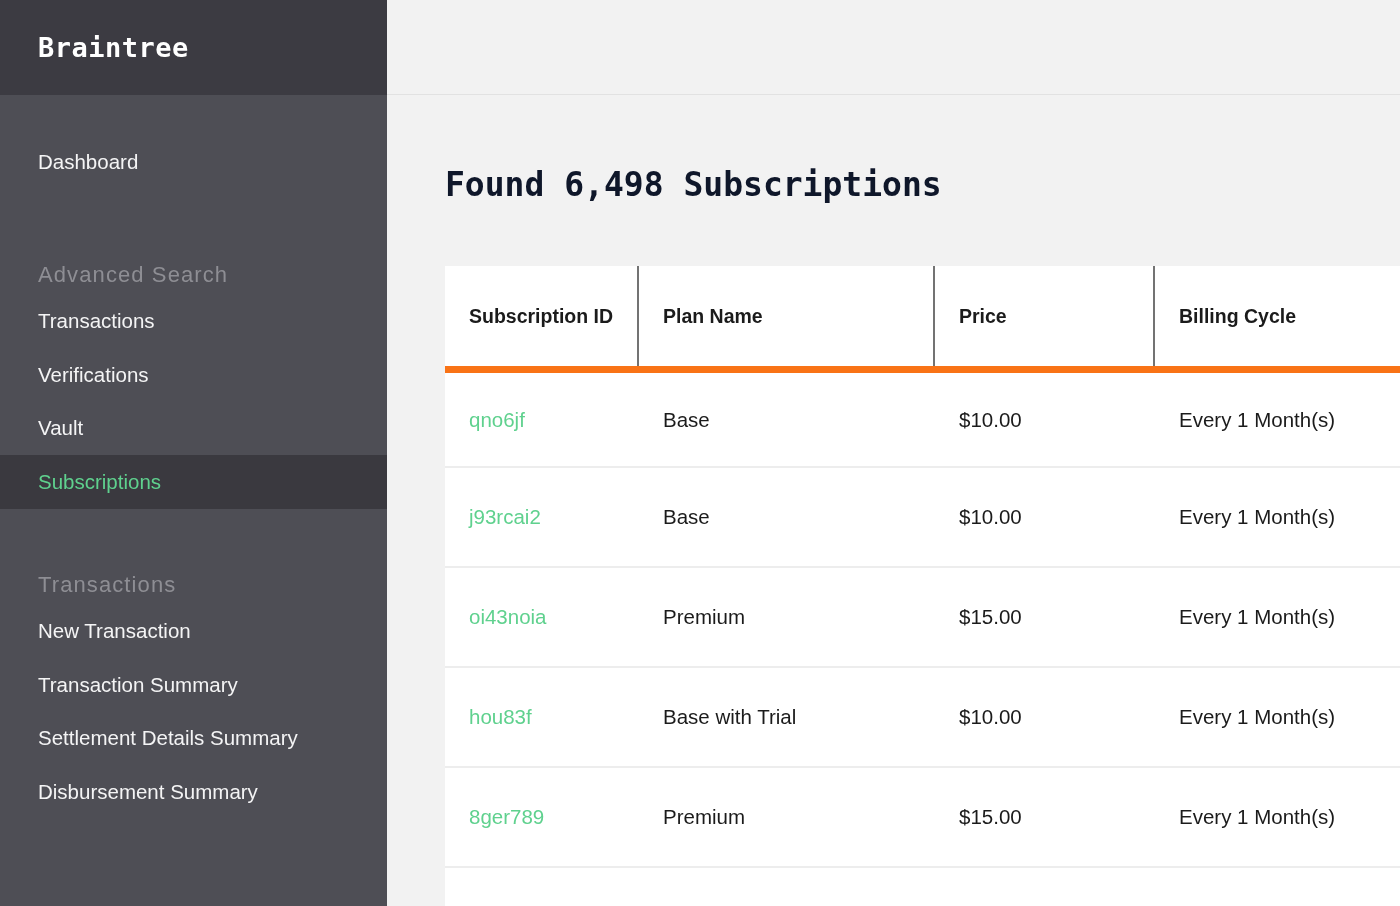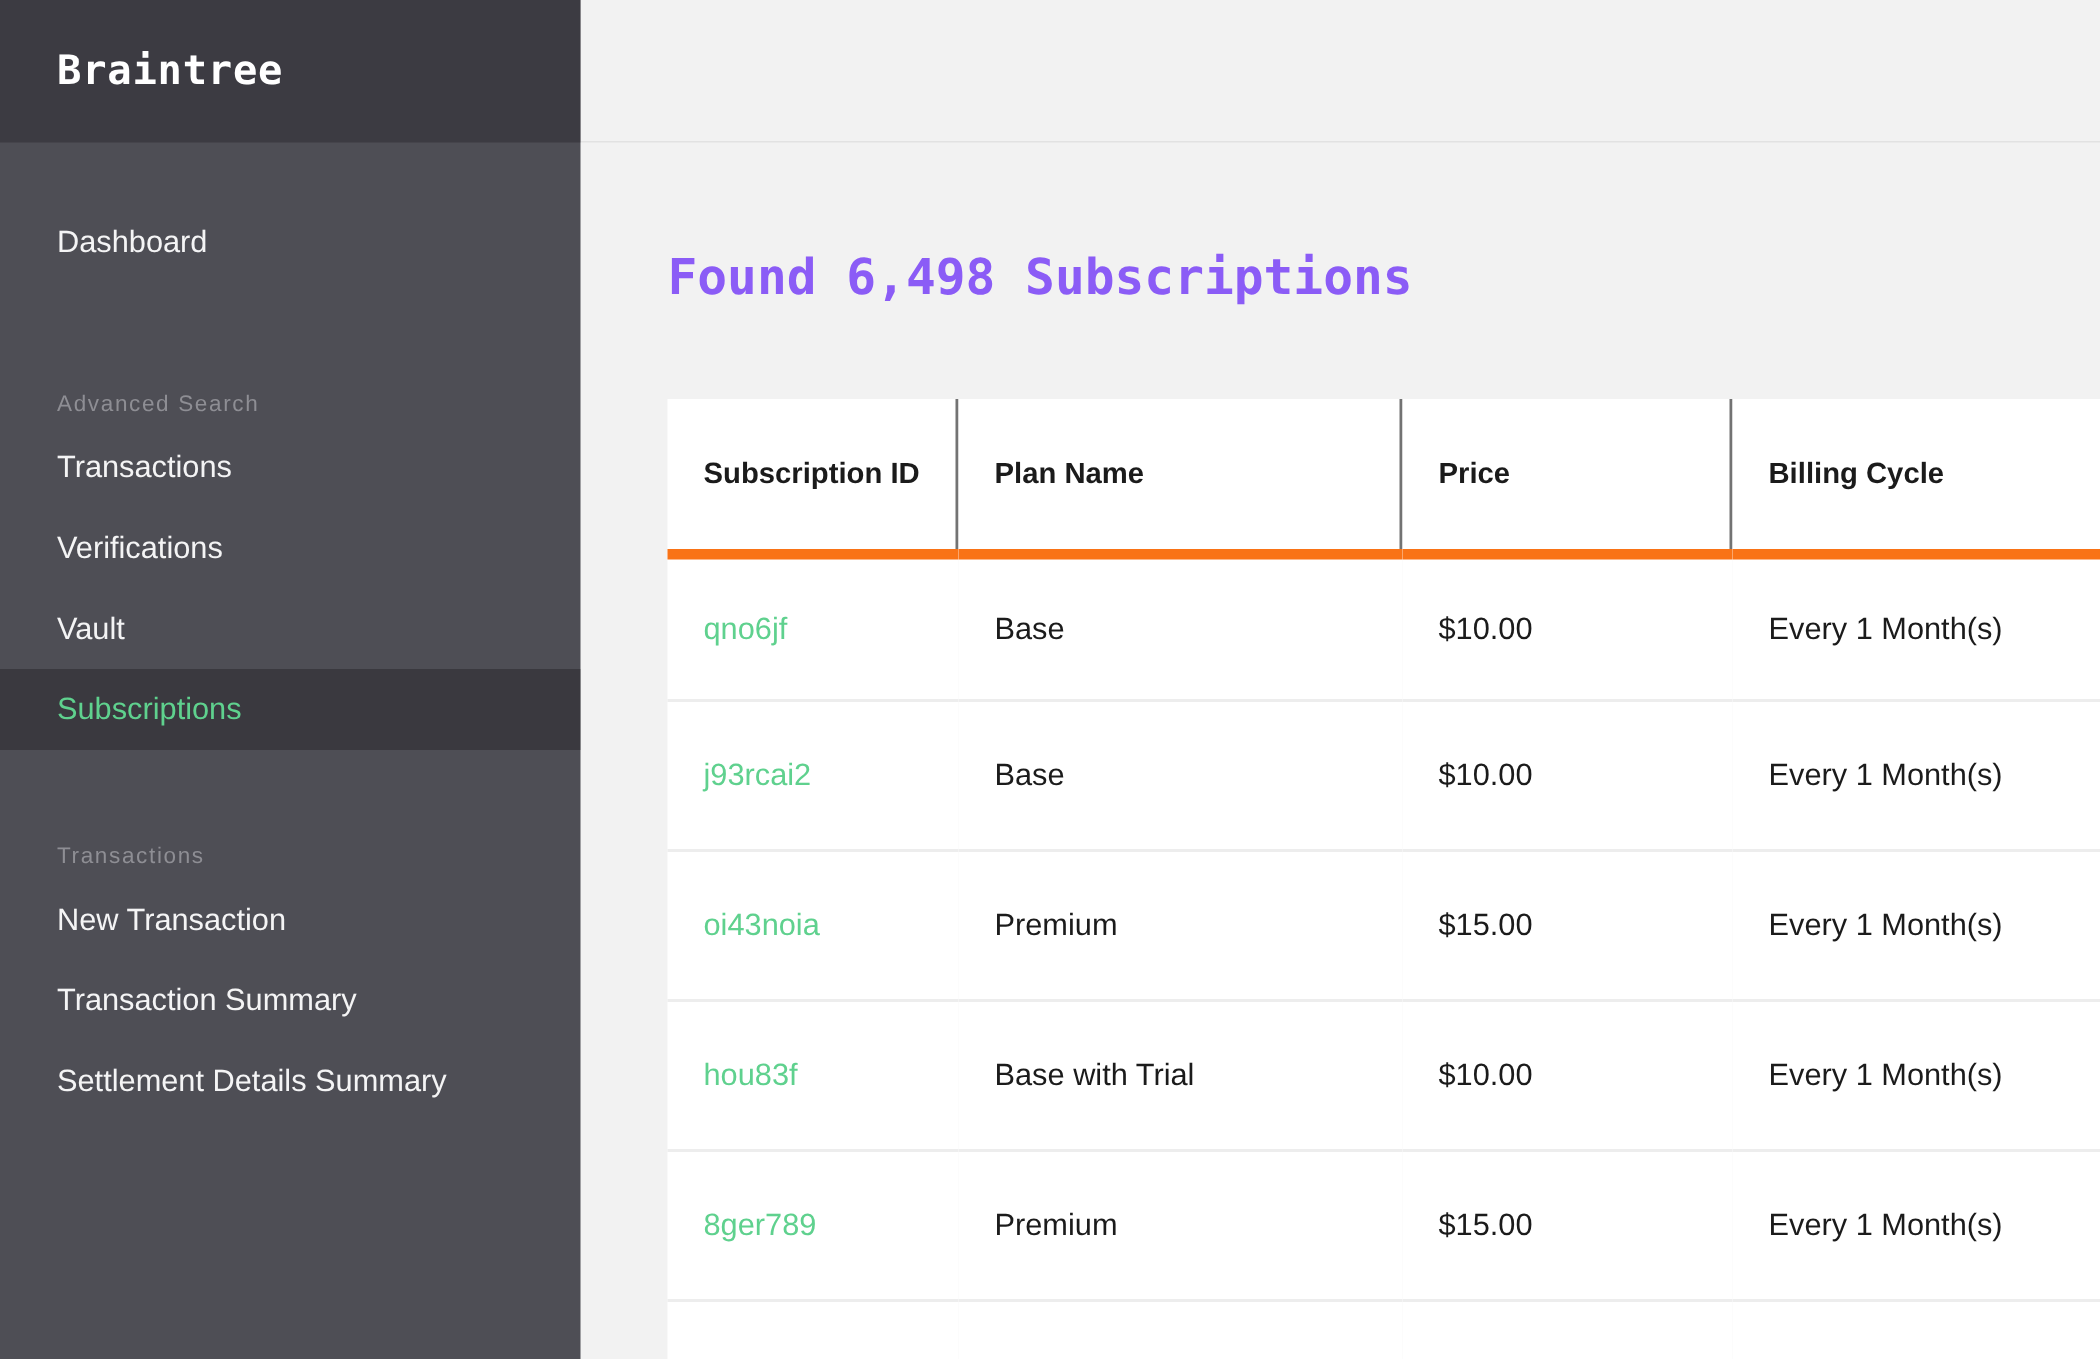--- a/index.html
+++ b/index.html
@@ -68,21 +68,21 @@
     cursor: pointer;
   }
 
   .nav-link.active {
     background: #3a393f;
     color: #5fd18e;
   }
 
   .nav-section-label {
     padding: 14px 38px 6px 38px;
-    font-size: 15px;
+    font-size: 22px;
     color: #8e8e94;
     letter-spacing: 1.1px;
     line-height: 1.25;
   }
 
   .nav-gap-lg { height: 58px; }
   .nav-gap-md { height: 48px; }
 
   
   .main {
@@ -106,21 +106,21 @@
     flex: 1;
     padding-left: 58px;
     overflow: hidden;
     position: relative;
   }
 
   .page-title {
     font-family: "DejaVu Sans Mono", "Liberation Mono", monospace;
     font-size: 33px;
     font-weight: 700;
-    color: #8b5cf6;
+    color: #0f172a;
     margin-top: 70px;
     letter-spacing: 0px;
     white-space: nowrap;
   }
 
   
   .table-wrap {
     margin-top: 62px;
     width: 1080px;
   }
@@ -200,20 +200,21 @@
       <a class="nav-link">Vault</a>
       <a class="nav-link active">Subscriptions</a>
 
       <div class="nav-gap-md"></div>
 
       <div class="nav-section-label">Transactions</div>
 
       <a class="nav-link">New Transaction</a>
       <a class="nav-link">Transaction Summary</a>
       <a class="nav-link">Settlement Details Summary</a>
+      <a class="nav-link">Disbursement Summary</a>
 
     </nav>
   </aside>
 
   <section class="main">
 
     <div class="topbar"></div>
 
     <div class="content">
 

